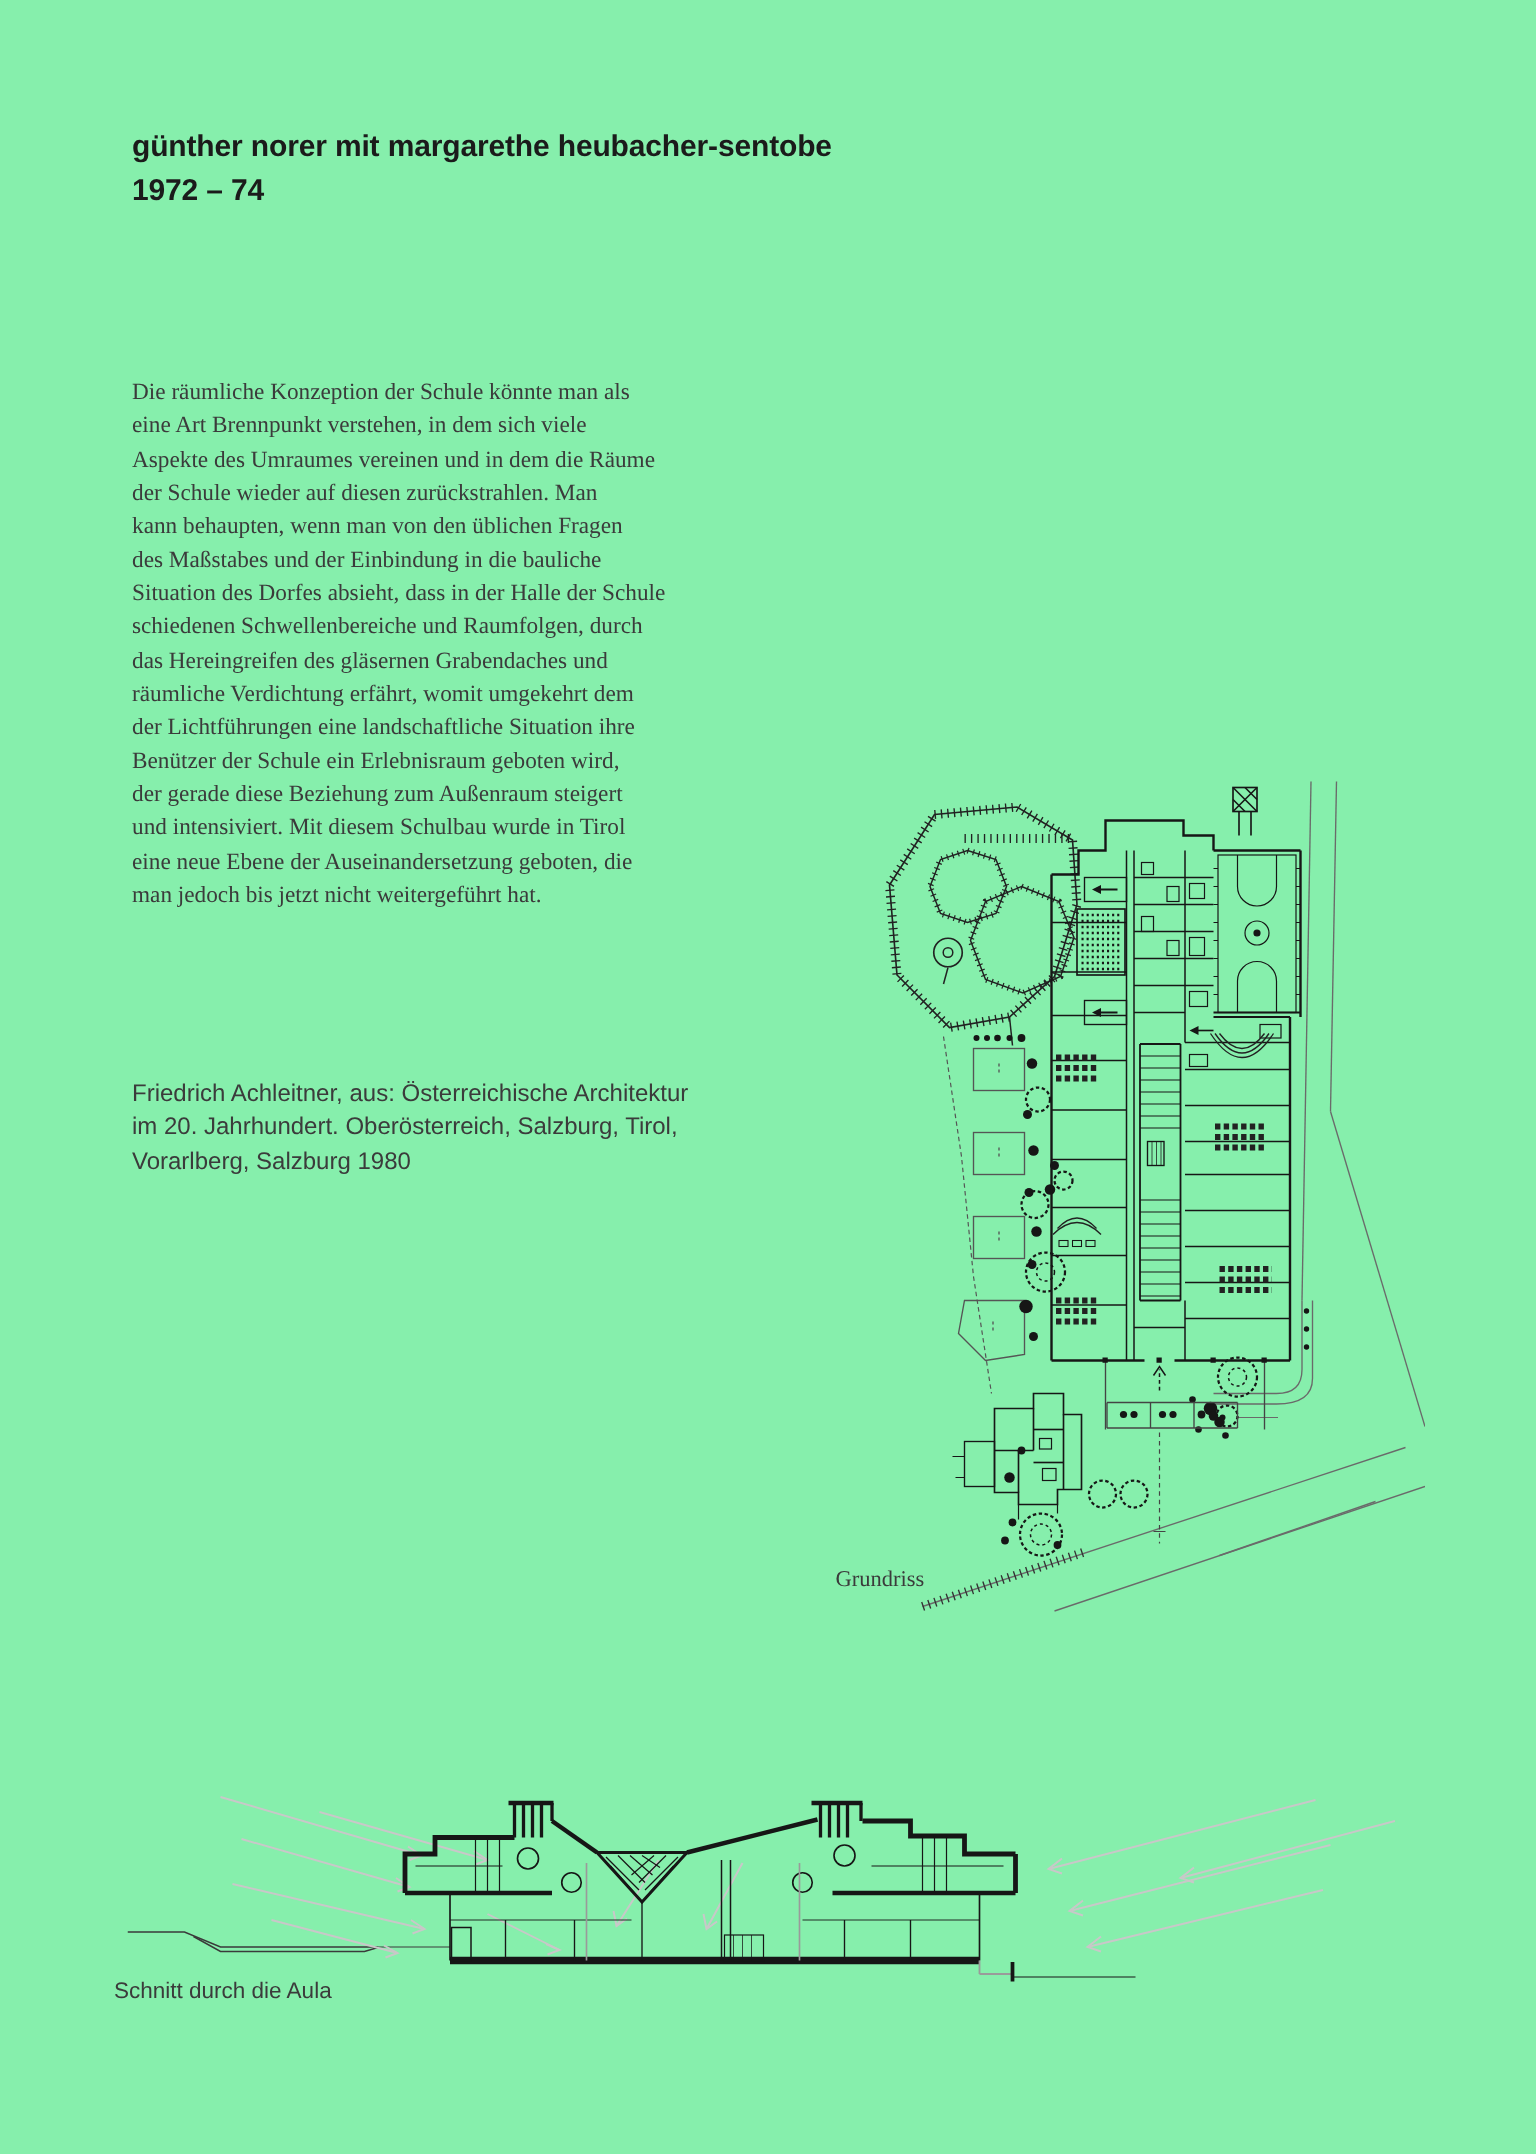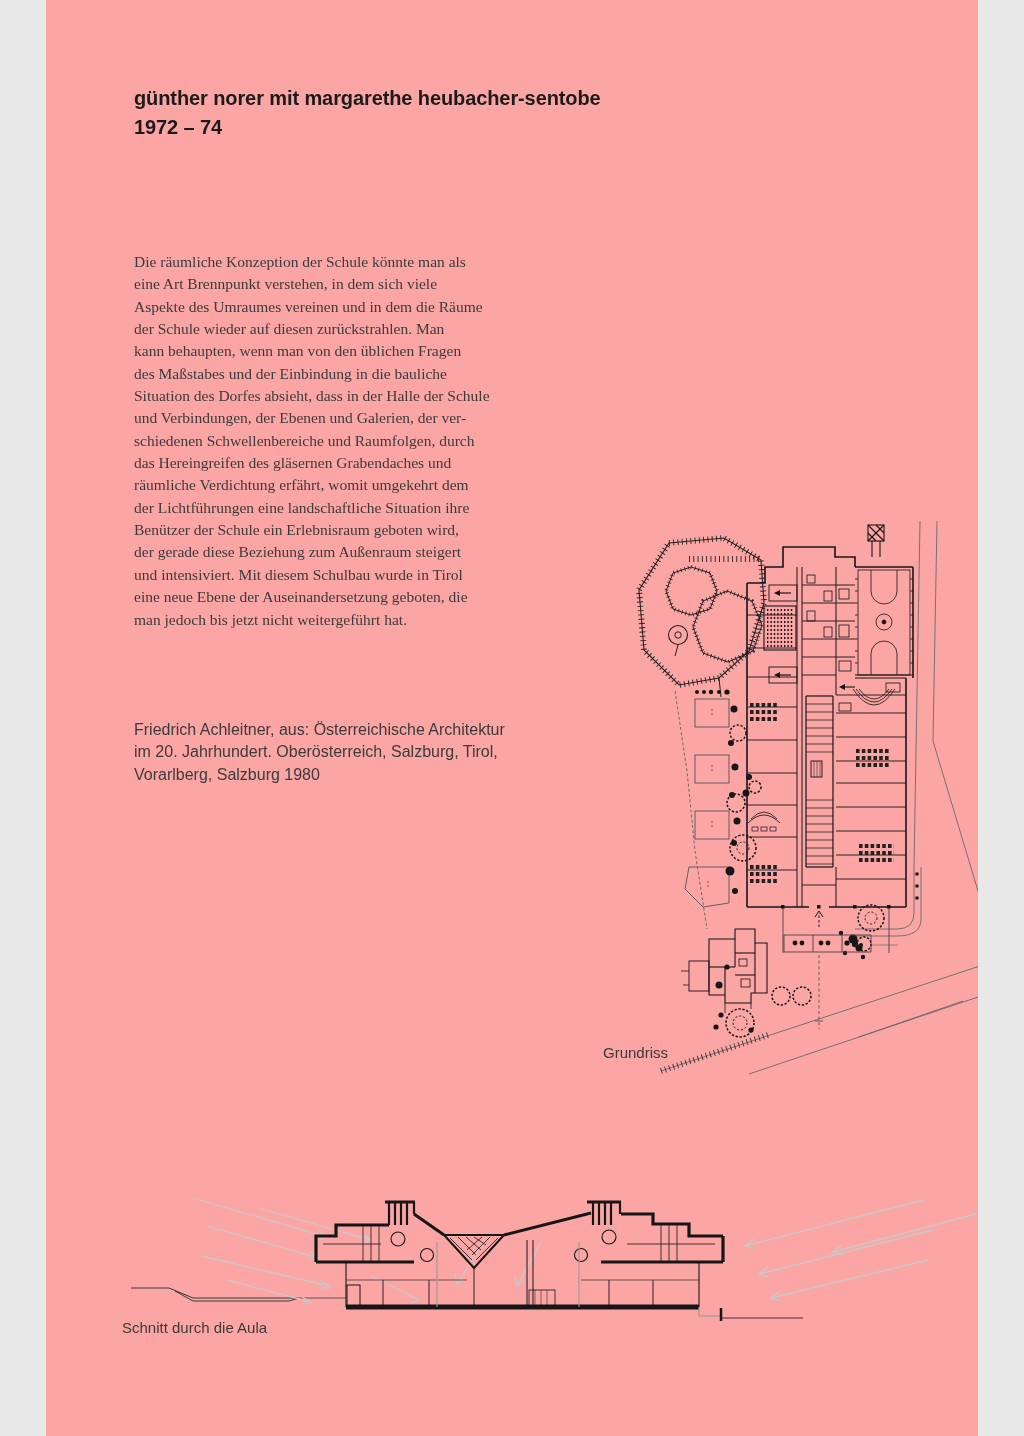--- a/index.html
+++ b/index.html
@@ -1,37 +1,37 @@
 <!DOCTYPE html>
 <html><head>
 <meta charset="utf-8">
 <style>
   html,body{margin:0;padding:0;background:#e8e8e8;}
   .page{
-    position:relative;width:932px;height:1436px;margin:0 auto;
-    background:#fca5a5;overflow:hidden;
+    position:relative;width:1024px;height:1436px;margin:0 auto;
+    background:#86efac;overflow:hidden;
     font-family:"Liberation Sans", sans-serif;
   }
   .title-block{
     position:absolute;left:88px;top:84px;
     font-size:20px;font-weight:700;line-height:28.5px;color:#1b1b1b;
     letter-spacing:-0.1px;
   }
   .body-text{
     position:absolute;left:88px;top:251px;width:460px;
     font-size:15.5px;line-height:22.35px;color:#3b3b3b;font-family:Liberation Serif, serif;
   }
   .credit-text{
     position:absolute;left:88px;top:719px;width:460px;
     font-size:16px;line-height:22.35px;color:#3b3b3b;
   }
   .caption{
     position:absolute;font-size:15px;color:#3b3b3b;line-height:18px;
   }
-  .cap-plan{left:557px;top:1044px;}
+  .cap-plan{left:557px;top:1044px;font-family:Liberation Serif, serif;}
   .cap-section{left:76px;top:1319px;}
   svg{position:absolute;display:block;}
   .svg-plan{left:585px;top:515px;}
   .svg-section{left:85px;top:1192px;}
 </style>
 </head>
 <body>
 
 <div class="page">
 
@@ -41,21 +41,20 @@
   </header>
 
   <div class="body-text">
       <div>Die räumliche Konzeption der Schule könnte man als</div>
       <div>eine Art Brennpunkt verstehen, in dem sich viele</div>
       <div>Aspekte des Umraumes vereinen und in dem die Räume</div>
       <div>der Schule wieder auf diesen zurückstrahlen. Man</div>
       <div>kann behaupten, wenn man von den üblichen Fragen</div>
       <div>des Maßstabes und der Einbindung in die bauliche</div>
       <div>Situation des Dorfes absieht, dass in der Halle der Schule</div>
-      <div>und Verbindungen, der Ebenen und Galerien, der ver-</div>
       <div>schiedenen Schwellenbereiche und Raumfolgen, durch</div>
       <div>das Hereingreifen des gläsernen Grabendaches und</div>
       <div>räumliche Verdichtung erfährt, womit umgekehrt dem</div>
       <div>der Lichtführungen eine landschaftliche Situation ihre</div>
       <div>Benützer der Schule ein Erlebnisraum geboten wird,</div>
       <div>der gerade diese Beziehung zum Außenraum steigert</div>
       <div>und intensiviert. Mit diesem Schulbau wurde in Tirol</div>
       <div>eine neue Ebene der Auseinandersetzung geboten, die</div>
       <div>man jedoch bis jetzt nicht weitergeführt hat.</div>
     </div>

